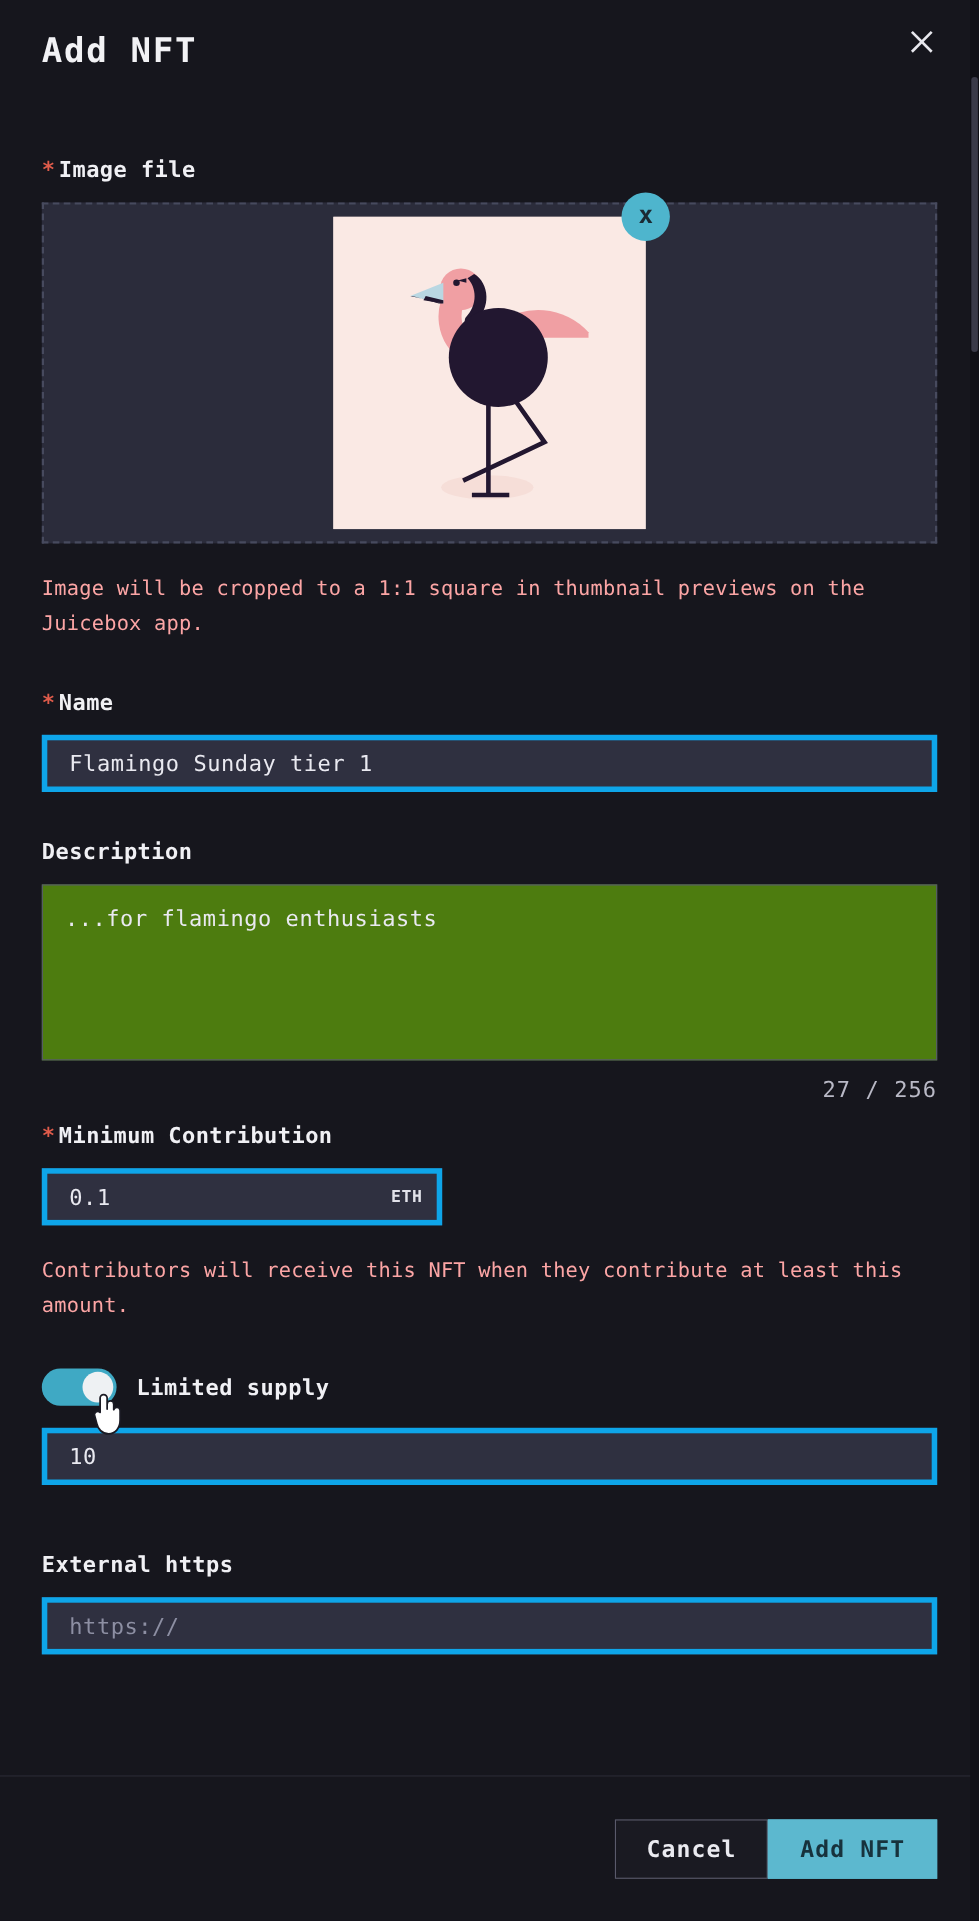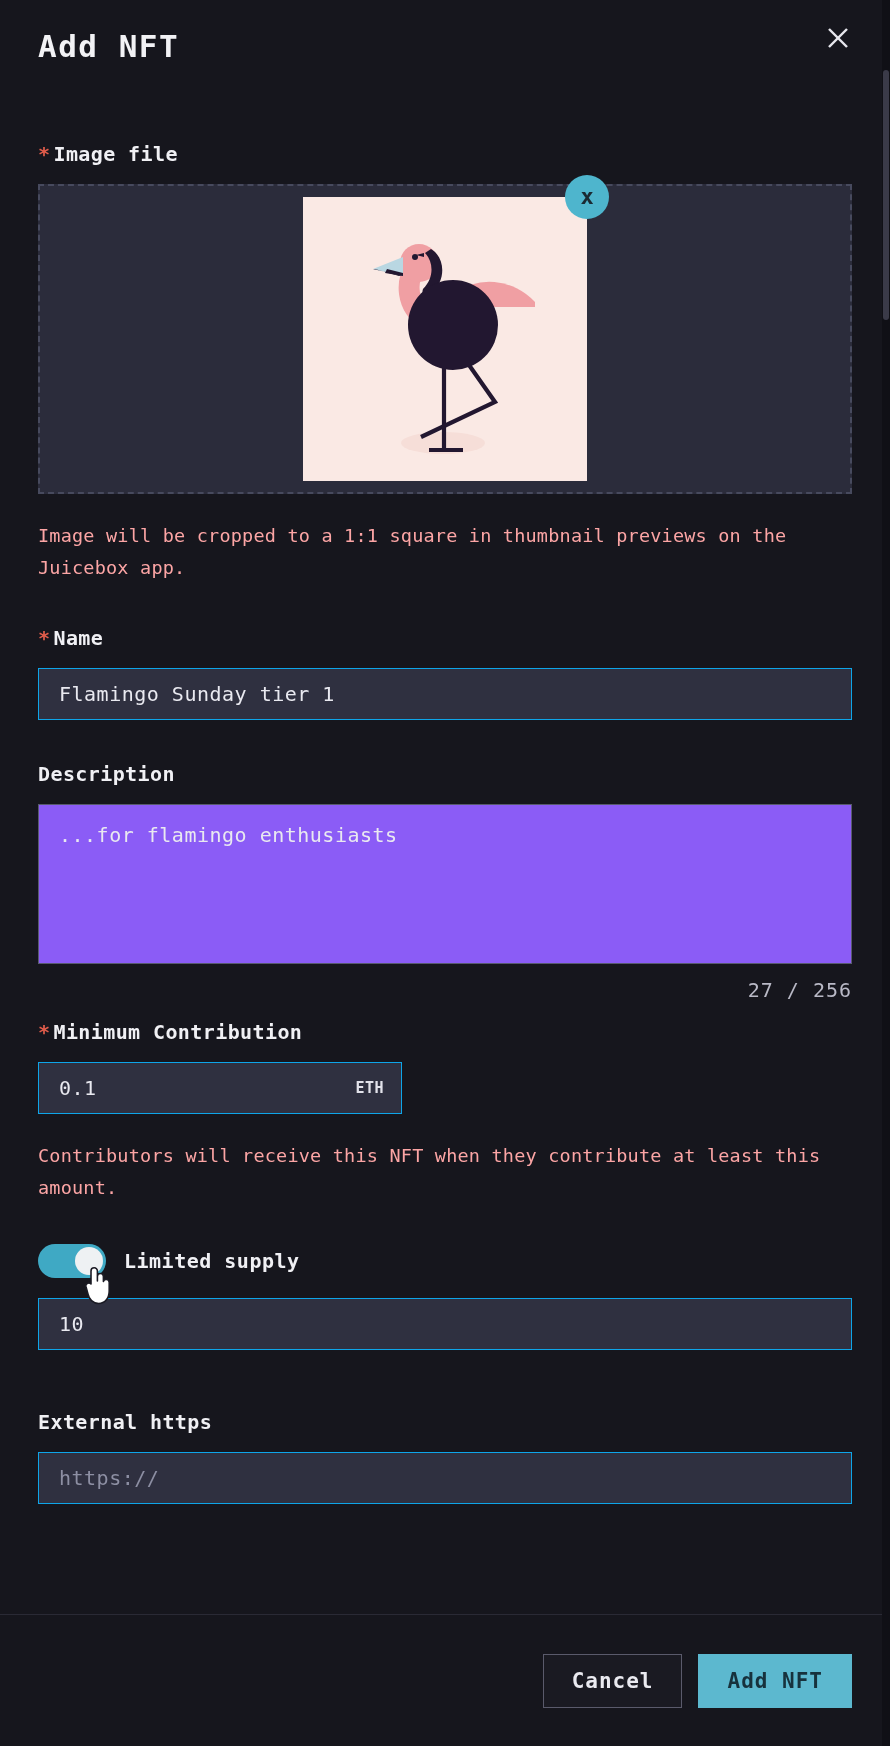--- a/index.html
+++ b/index.html
@@ -128,34 +128,34 @@
     letter-spacing: 0.2px;
   }
 
   
   .group { margin-top: 42px; }
 
   .text-input {
     width: 100%;
     height: 52px;
     background: #2f3040;
-    border: 1px solid #0ea5e9;
+    border: 5px solid #0ea5e9;
     color: #e9e9f0;
     font-family: inherit;
     font-size: 20px;
     padding: 0 20px;
     outline: none;
     letter-spacing: 0.5px;
   }
   .text-input::placeholder { color: #8d8fa3; }
 
   .textarea {
     width: 100%;
     height: 160px;
-    background: #8b5cf6;
+    background: #4d7c0f;
     border: 1px solid #585a6e;
     color: #e9e9f0;
     font-family: inherit;
     font-size: 20px;
     padding: 16px 20px;
     outline: none;
     resize: none;
     line-height: 28px;
     letter-spacing: 0.5px;
   }
@@ -234,21 +234,21 @@
   }
 
   
   .modal-footer {
     flex: 0 0 132px;
     border-top: 1px solid #2a2a35;
     background: #16161d;
     display: flex;
     align-items: center;
     justify-content: flex-end;
-    gap: 16px;
+    gap: 0;
     padding: 0 38px;
   }
   .btn {
     font-family: inherit;
     font-size: 21px;
     font-weight: 700;
     letter-spacing: 1px;
     cursor: pointer;
     height: 54px;
     padding: 0 28px;

